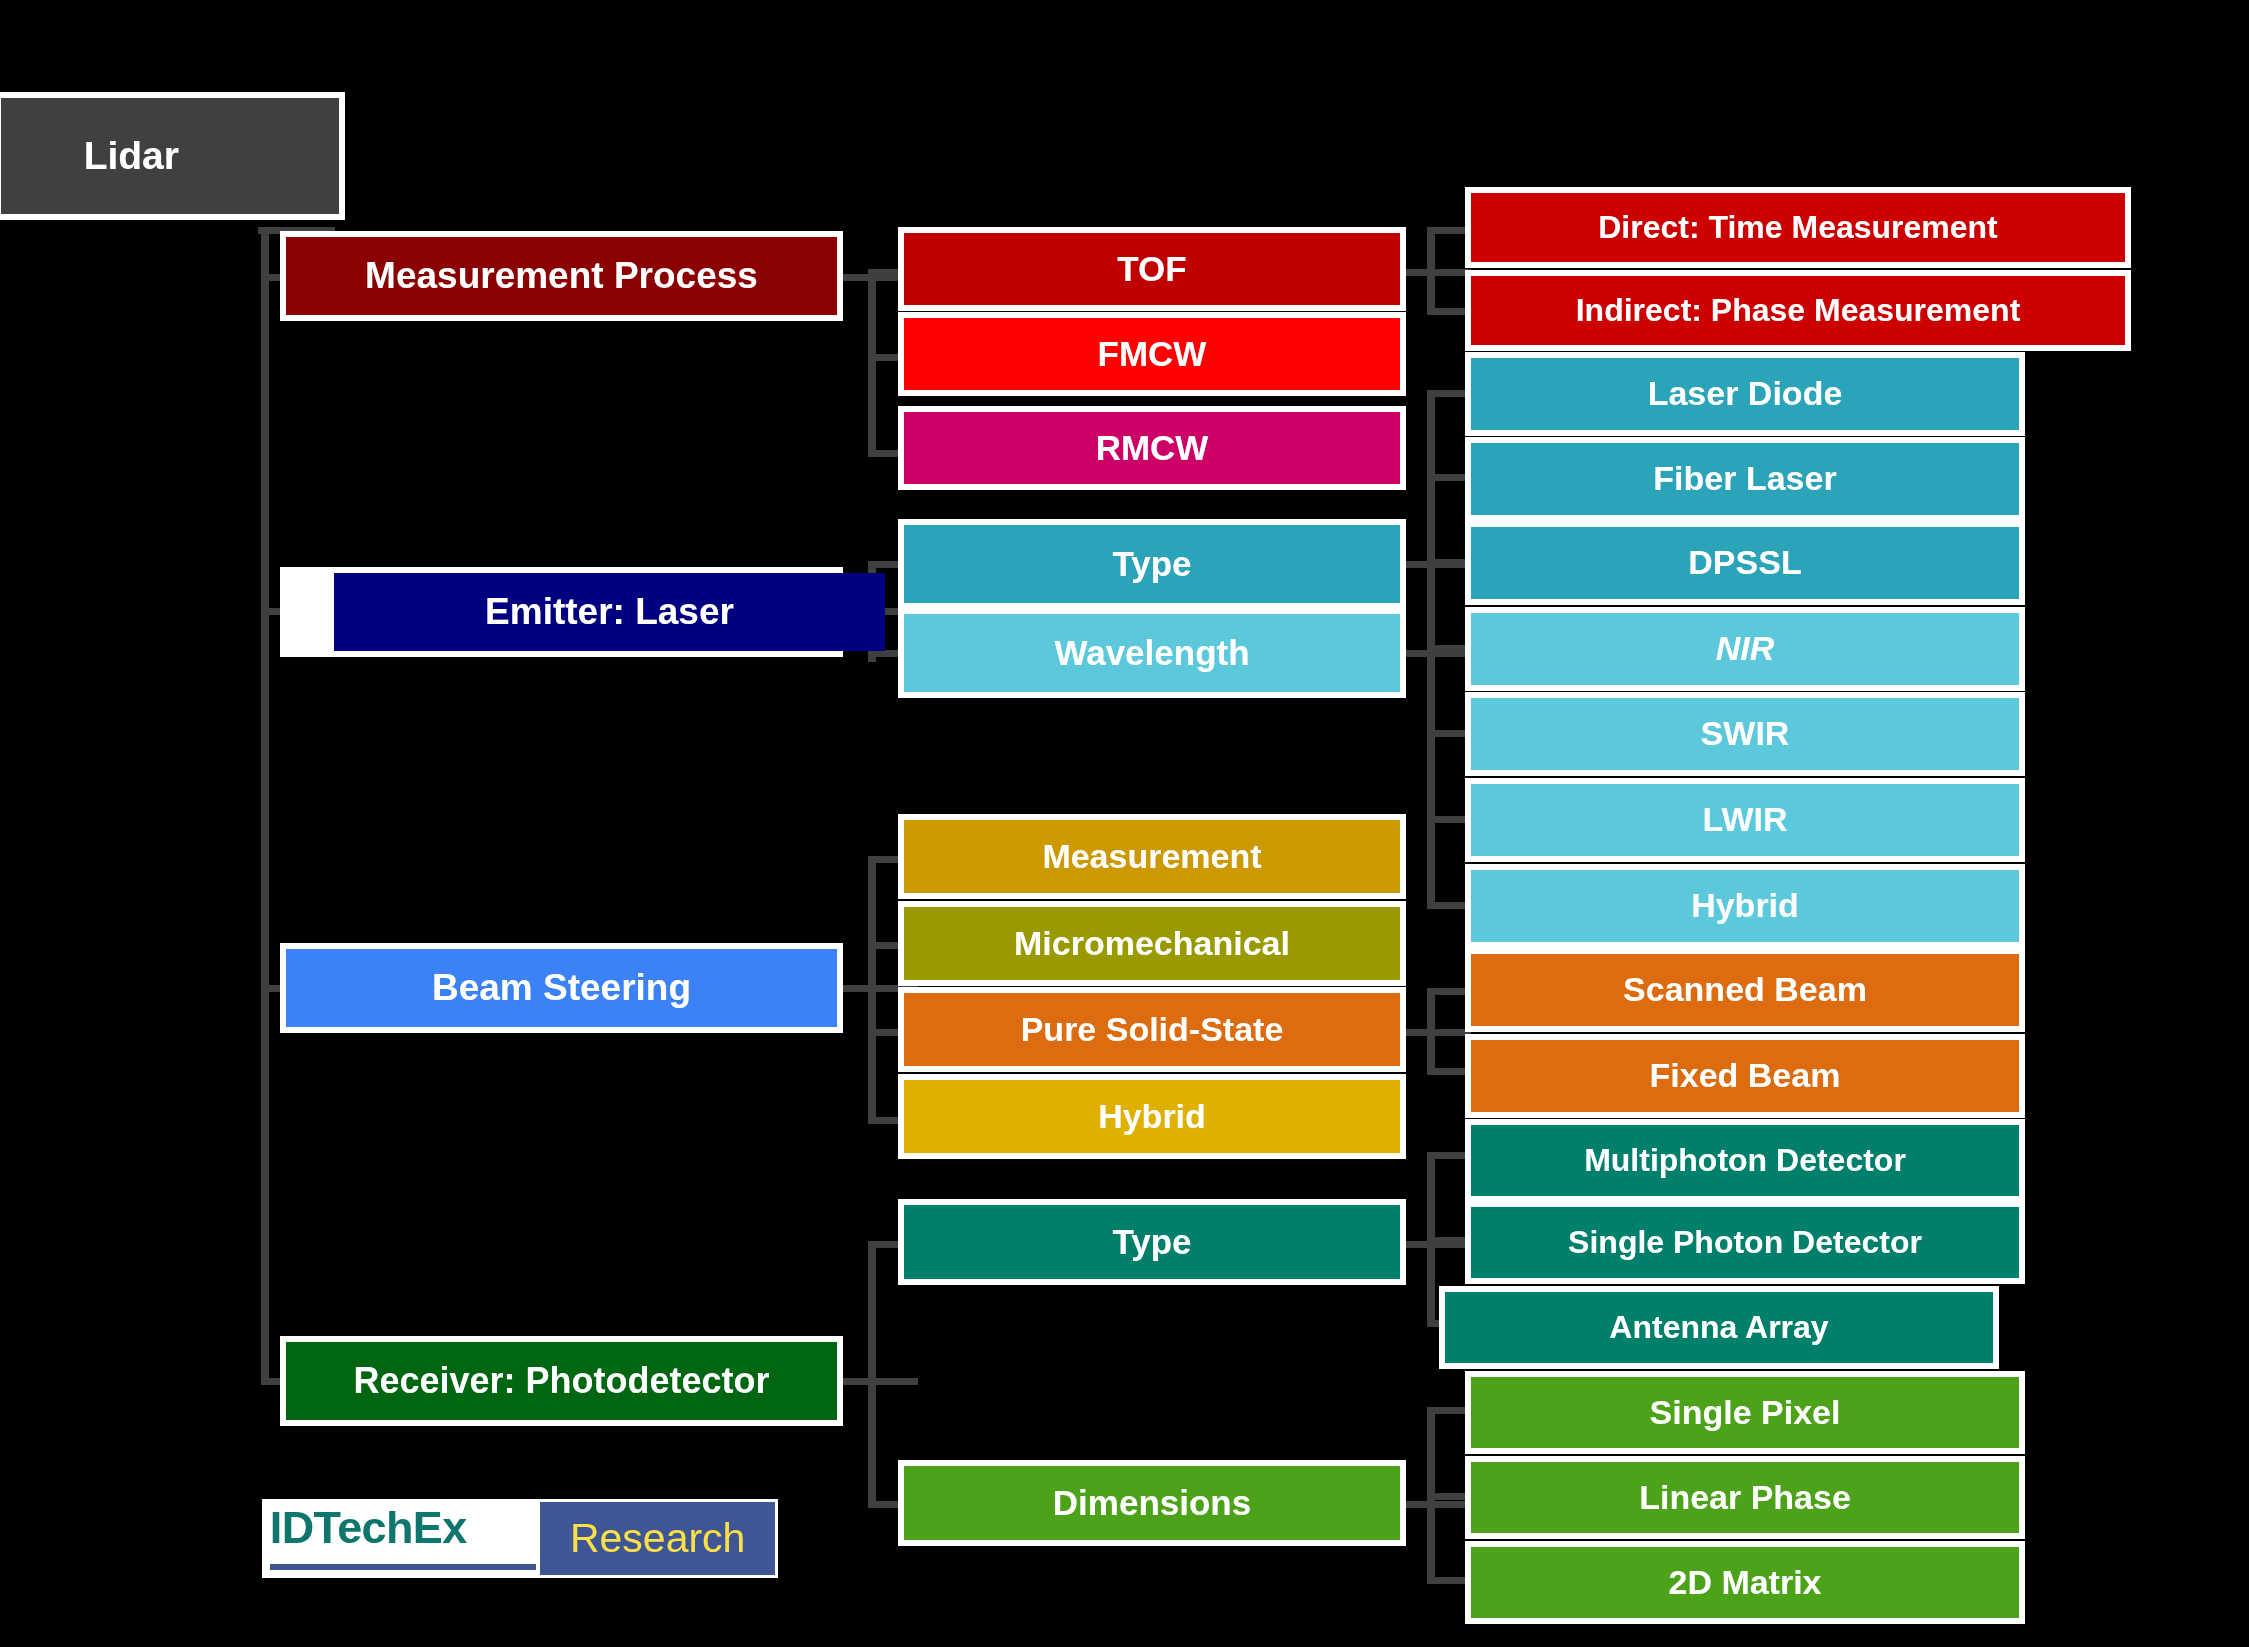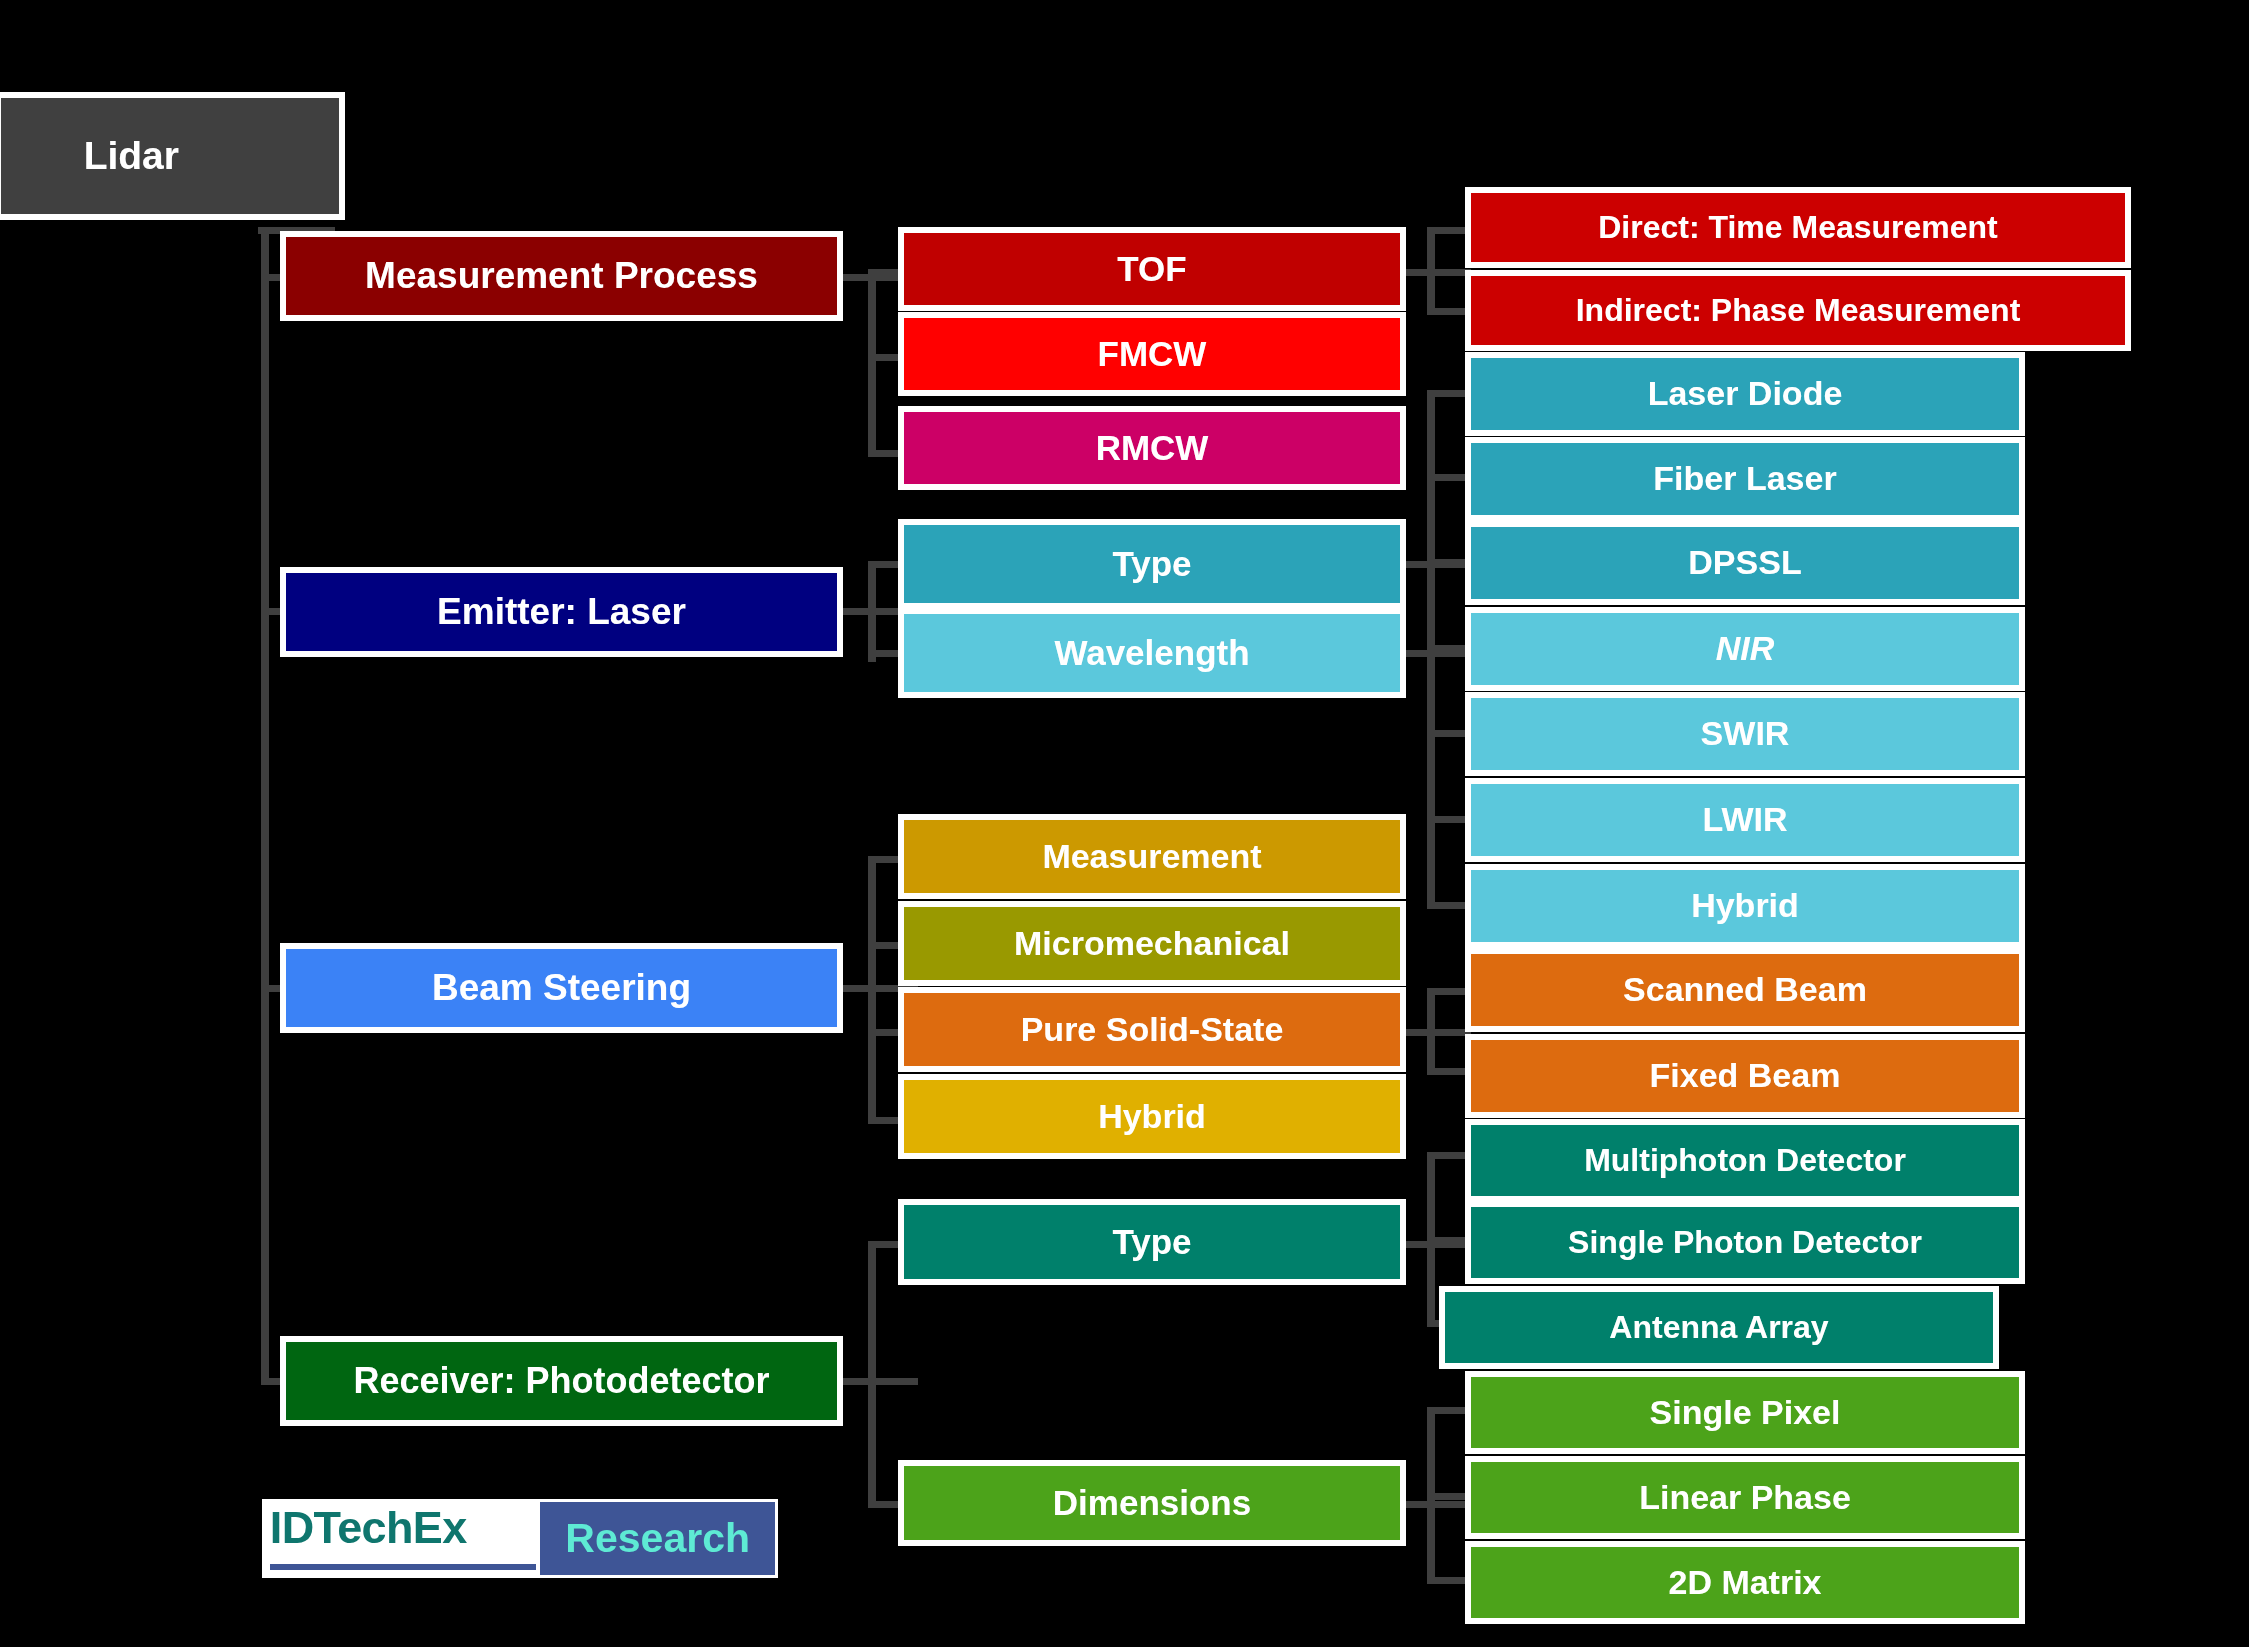--- a/index.html
+++ b/index.html
@@ -48,21 +48,21 @@
     font-family:"Liberation Sans", sans-serif;
   }
   #logo .left .rule{
     position:absolute;left:5.2px;right:3.9px;bottom:5.8px;height:5.2px;background:#3E5596;
   }
   #logo .right{
     background:#3E5596;
     display:flex;align-items:center;justify-content:center;
     box-sizing:border-box;
   }
-  #logo .right .txt{color:#5eead4;font-weight:bold;letter-spacing:0px;}
+  #logo .right .txt{color:#fde047;font-weight:normal;letter-spacing:0px;}
 </style>
 </head>
 <body>
 
 <div id="root">
 
   <div class="conn" style="left:258px;top:227px;width:77px;height:7px;"></div>
   <div class="conn" style="left:261px;top:227px;width:8.4px;height:1158px;"></div>
   <div class="conn" style="left:261px;top:274px;width:71px;height:7px;"></div>
   <div class="conn" style="left:261px;top:608px;width:71px;height:7px;"></div>
@@ -133,21 +133,21 @@
     </div>
   </div>
 
   <div class="node" style="left:280px;top:231px;width:563px;height:90px;">
     <div class="fill" style="background:#8B0000;">
       <span class="lbl" style="font-size:37px;">Measurement Process</span>
     </div>
   </div>
 
   <div class="node" style="left:280px;top:567px;width:563px;height:90px;">
-    <div class="fill" style="background:#000080;">
+    <div class="fill" style="background:#000080;margin-left:48px;">
       <span class="lbl" style="font-size:37px;">Emitter: Laser</span>
     </div>
   </div>
 
   <div class="node" style="left:280px;top:943px;width:563px;height:90px;">
     <div class="fill" style="background:#3b82f6;">
       <span class="lbl" style="font-size:37px;">Beam Steering</span>
     </div>
   </div>
 

